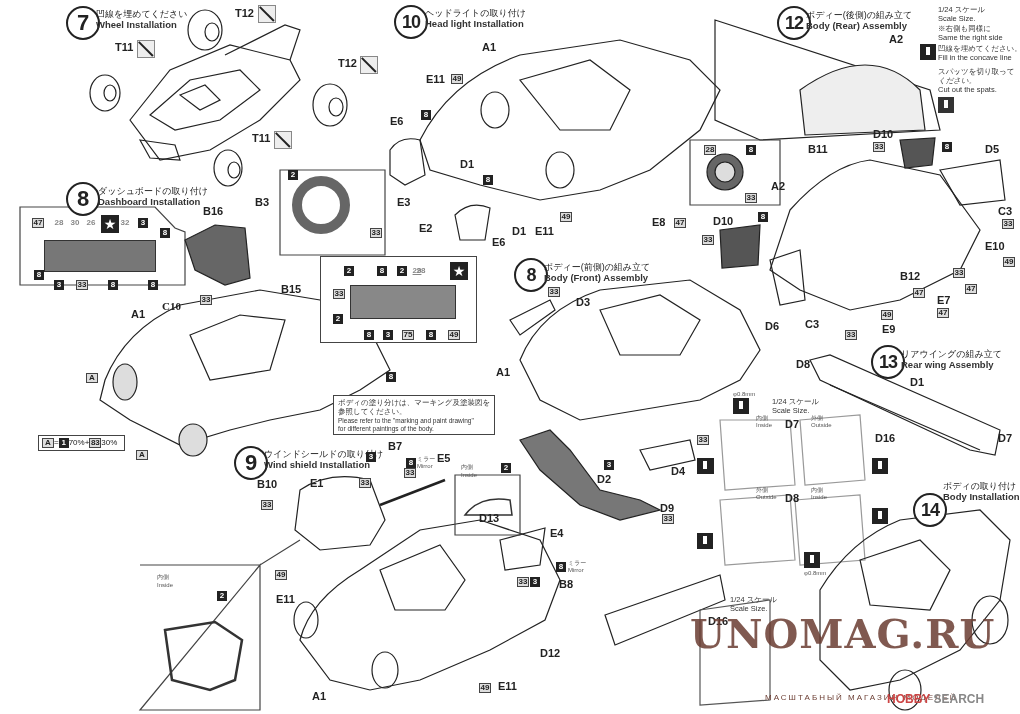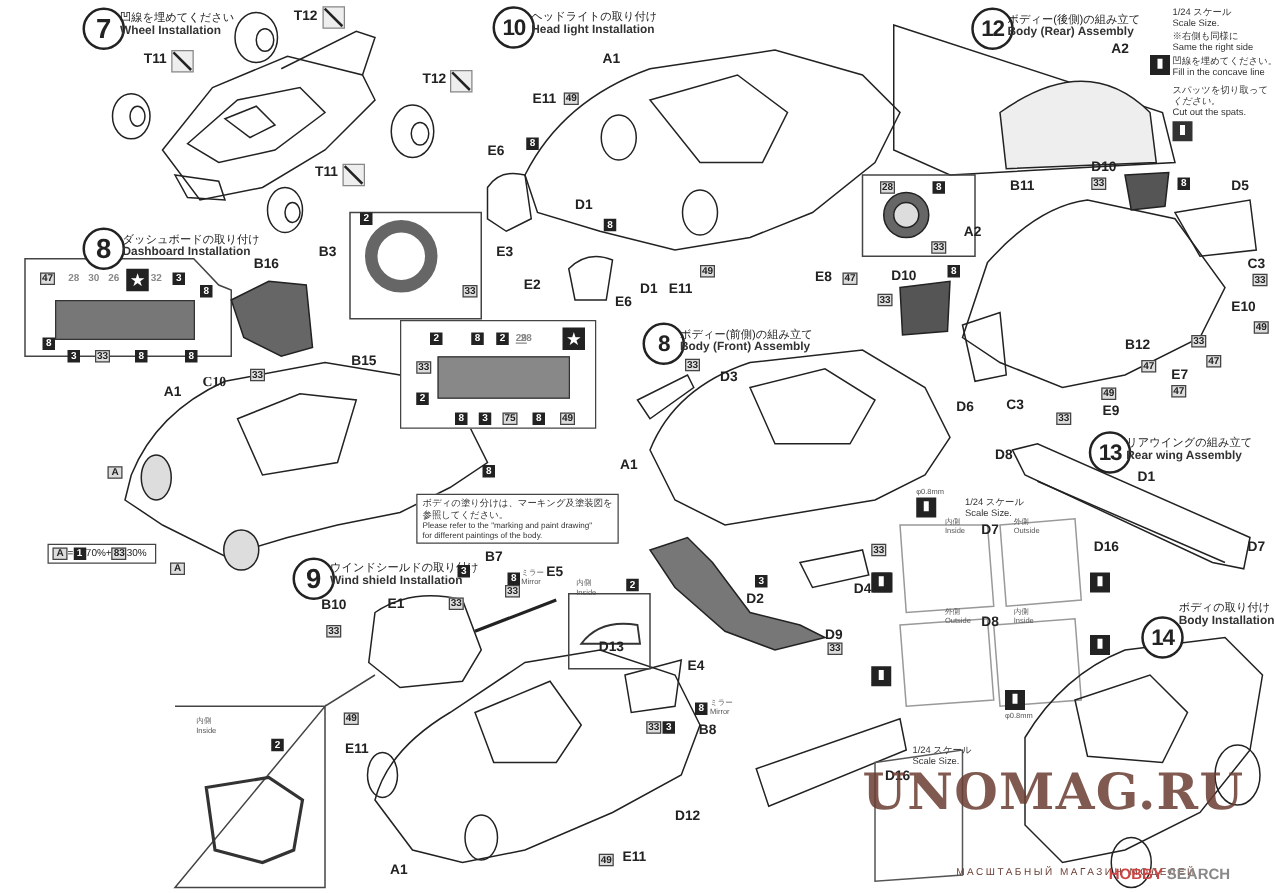--- a/index.html
+++ b/index.html
@@ -250,21 +250,21 @@
 <div class="step-num two" style="left:514px;top:258px;">8</div>
 <div class="step-jp" style="left:544px;top:261px;">ボディー(前側)の組み立て</div>
 <div class="step-en" style="left:544px;top:272px;">Body (Front) Assembly</div>
 <div class="part" style="left:652px;top:216px;">E8</div>
 <div class="cc light" style="left:674px;top:218px;">47</div>
 <div class="part" style="left:576px;top:296px;">D3</div>
 <div class="cc light" style="left:548px;top:287px;">33</div>
 <div class="part" style="left:496px;top:366px;">A1</div>
 <div class="part" style="left:597px;top:473px;">D2</div>
 <div class="cc dark" style="left:604px;top:460px;">3</div>
-<div class="part" style="left:671px;top:465px;margin-left:12px;">D4</div>
+<div class="part" style="left:671px;top:465px;">D4</div>
 <div class="cc light" style="left:697px;top:435px;">33</div>
 <div class="tool-icon" style="left:698px;top:458px;"></div>
 <div class="part" style="left:660px;top:502px;">D9</div>
 <div class="cc light" style="left:662px;top:514px;">33</div>
 
 <div class="step-num two" style="left:777px;top:6px;">12</div>
 <div class="step-jp" style="left:806px;top:9px;">ボディー(後側)の組み立て</div>
 <div class="step-en" style="left:806px;top:20px;">Body (Rear) Assembly</div>
 <div class="note" style="left:938px;top:5px;">1/24 スケール</div>
 <div class="note" style="left:938px;top:14px;">Scale Size.</div>

